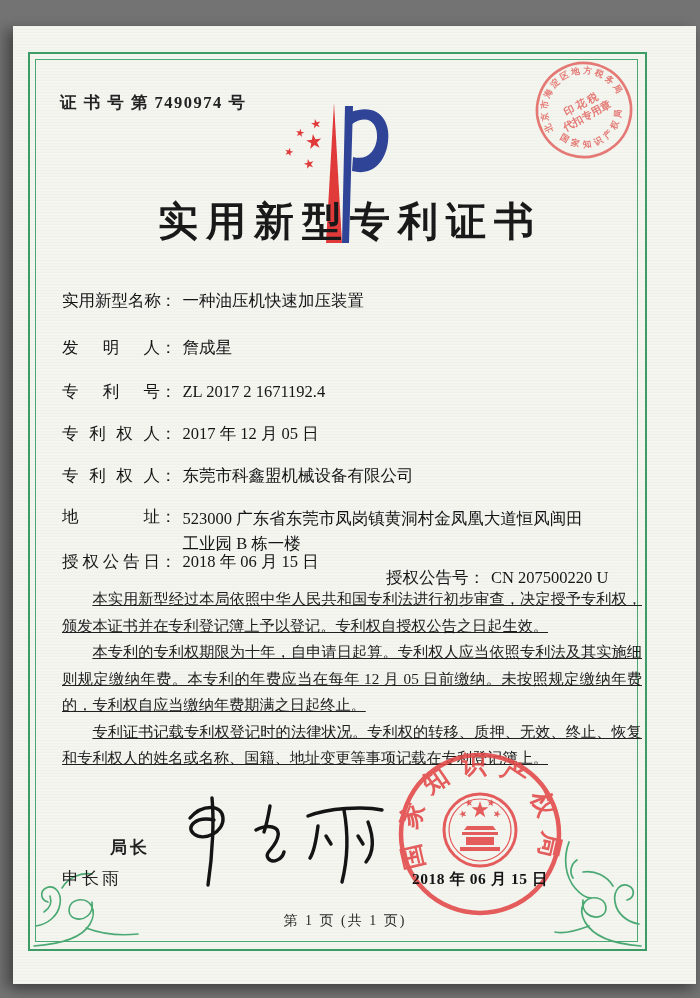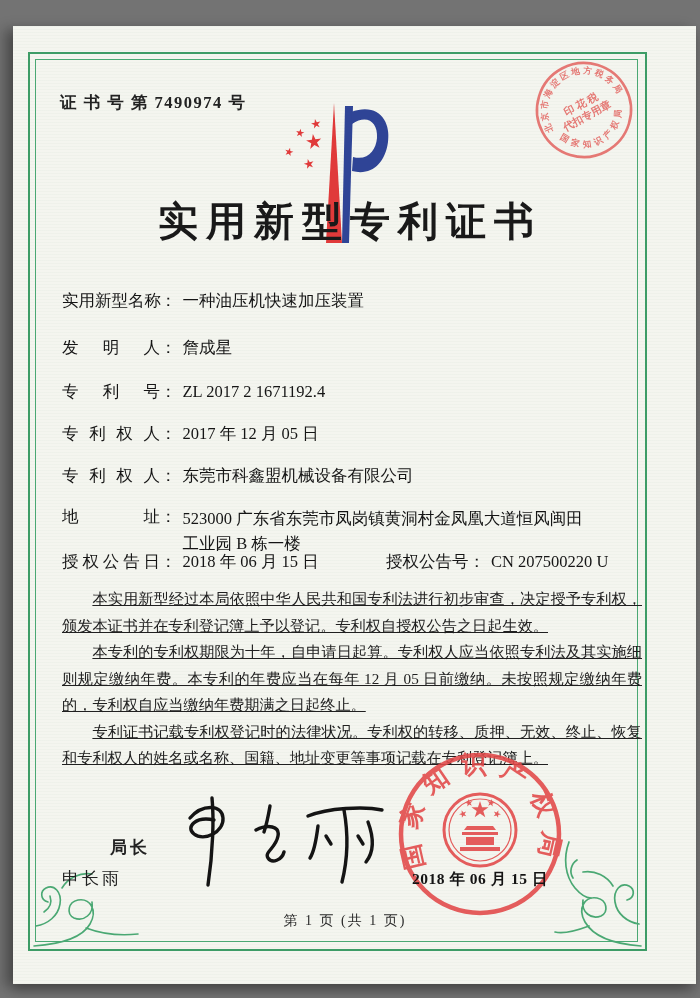--- a/index.html
+++ b/index.html
@@ -13,21 +13,21 @@
   .frame-inner{position:absolute;left:35px;top:59px;width:601px;height:881px;border:1px solid #4aa873;}
   .abs{position:absolute;}
   .cert-no{left:60px;top:92px;font-size:16.5px;letter-spacing:1.5px;font-weight:bold;color:#222;}
   .title{left:0;top:194px;width:700px;text-align:center;font-size:40px;font-weight:bold;
          letter-spacing:8px;color:#191919;}
   .row{left:62px;font-size:16.5px;color:#151515;white-space:nowrap;}
   .lbl{display:inline-block;width:98px;text-align:justify;text-align-last:justify;}
   .colon{display:inline-block;}
   .val{margin-left:6px;}
   .row-address .val{display:inline-block;vertical-align:top;white-space:pre-line;width:460px;line-height:25px;}
-  .grant-right{position:absolute;left:324px;top:0;white-space:nowrap;}
+  .grant-right{position:absolute;left:324px;top:16px;white-space:nowrap;}
   .paras{left:62px;top:586px;width:580px;font-size:15.2px;line-height:26.5px;text-align:justify;color:#202020;}
   .paras p{margin:0;text-indent:2em;text-decoration:underline;}
   .officer-title{left:62px;top:836px;font-size:17px;letter-spacing:3px;font-weight:bold;color:#222;margin-left:48px;}
   .officer-name{left:62px;top:867px;font-size:17px;letter-spacing:3px;font-weight:normal;color:#222;}
   .signature{left:168px;top:792px;}
   .seal{left:396px;top:750px;}
   .seal-date{left:412px;top:869px;font-size:15.5px;font-weight:bold;letter-spacing:.5px;color:#141414;z-index:4;}
   .tax-stamp{left:532px;top:58px;transform:rotate(-28deg);opacity:.92;}
   .footer{left:0;top:912px;width:690px;text-align:center;font-size:14px;letter-spacing:2px;color:#2a2a2a;}
   .orn{pointer-events:none;}

